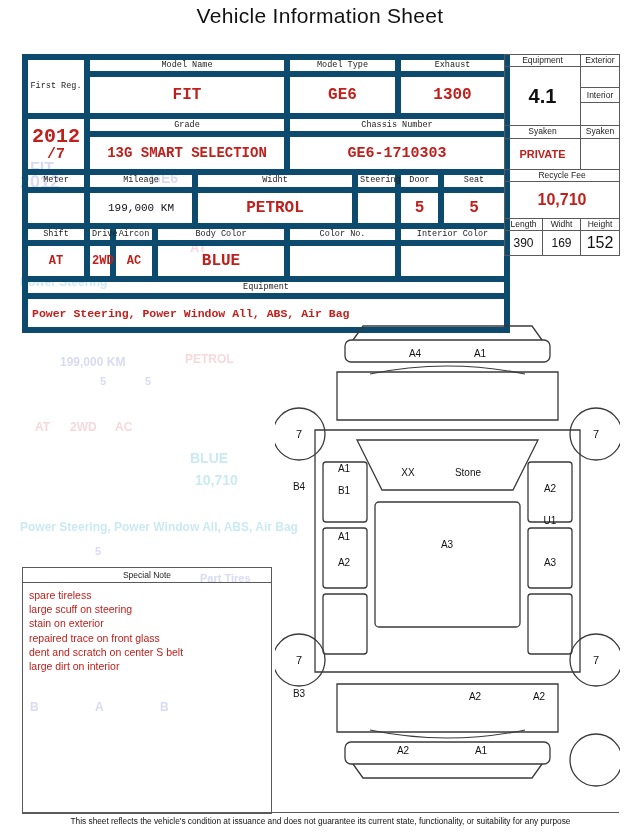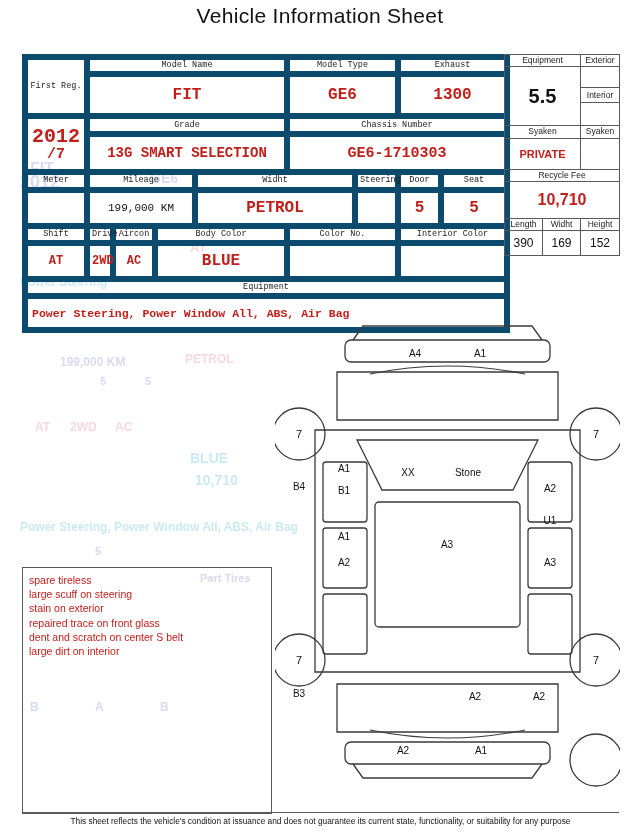--- a/index.html
+++ b/index.html
@@ -220,21 +220,21 @@
         <col style="width:38px">
         <col style="width:38px">
         <col style="width:39px">
       </colgroup>
     <tbody>
         <tr>
       <td class="hdr" colspan="2">Equipment</td>
       <td class="hdr">Exterior</td>
     </tr>
     <tr>
-      <td class="cond" colspan="2" rowspan="3" style="height:56px">5.5</td>
+      <td class="cond" colspan="2" rowspan="3" style="height:56px">4.1</td>
       <td class="val" style="height:18px"></td>
     </tr>
     <tr>
       <td class="hdr">Interior</td>
     </tr>
     <tr>
       <td class="val" style="height:20px"></td>
     </tr>
     <tr>
       <td class="hdr" colspan="2">Syaken</td>
@@ -251,27 +251,28 @@
       <td class="val" colspan="3" style="height:34px">10,710</td>
     </tr>
     <tr>
       <td class="hdr">Length</td>
       <td class="hdr">Widht</td>
       <td class="hdr">Height</td>
     </tr>
     <tr>
       <td class="val dark" style="height:22px;font-size:12px">390</td>
       <td class="val dark" style="font-size:12px">169</td>
-      <td class="val dark" style="font-size:12px">152</td>
+      <td class="val dark" style="font-size:16px">152</td>
     </tr>
   </tbody>
     </table>
 
 
   <div class="noteBox">
+    <div class="boxhdr">Special Note</div>
     <div class="notelist">
       <div>spare tireless</div>
       <div>large scuff on steering</div>
       <div>stain on exterior</div>
       <div>repaired trace on front glass</div>
       <div>dent and scratch on center S belt</div>
       <div>large dirt on interior</div>
     </div>
   </div>
 

